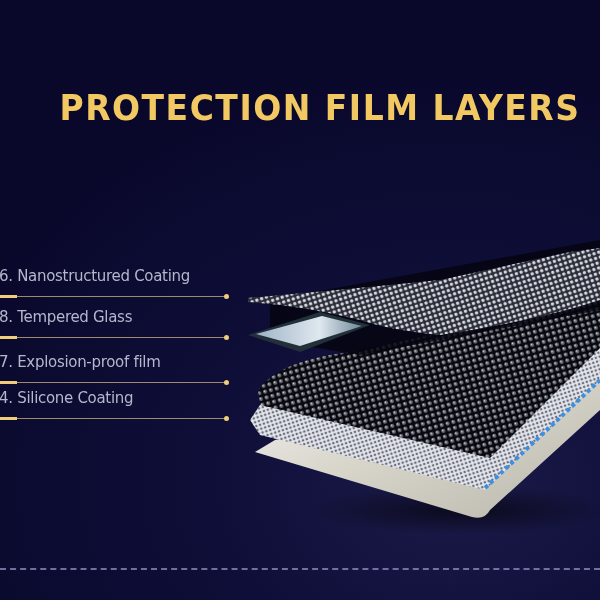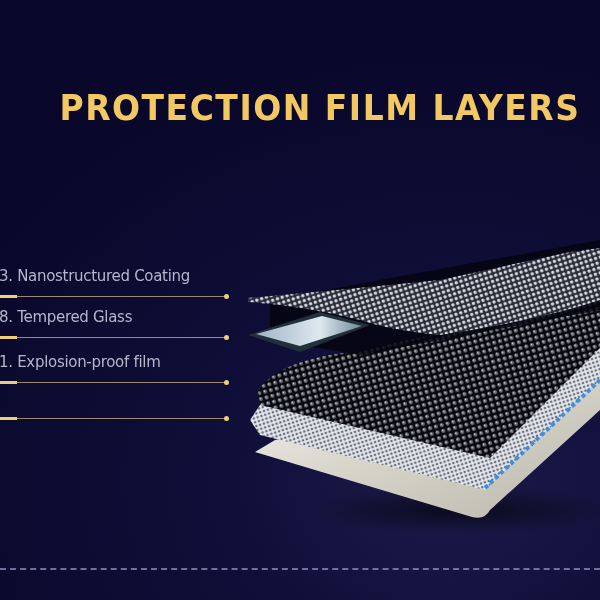--- a/index.html
+++ b/index.html
@@ -39,38 +39,39 @@
       border-top: 2px dashed #8a88b8; opacity: 0.8;
     }
   </style>
 </head>
 <body>
 
 <div class="title">PROTECTION FILM LAYERS</div>
 
 <div class="labels">
   <div class="label-item" style="top:267px;">
-    <span class="label-text">3. Nanostructured Coating</span>
+    <span class="label-text">6. Nanostructured Coating</span>
     <div class="label-line"></div>
     <div class="label-line-thick"></div>
     <div class="label-dot"></div>
   </div>
   <div class="label-item" style="top:308px;">
     <span class="label-text">8. Tempered Glass</span>
     <div class="label-line"></div>
     <div class="label-line-thick"></div>
     <div class="label-dot"></div>
   </div>
   <div class="label-item" style="top:353px;">
-    <span class="label-text">1. Explosion-proof film</span>
+    <span class="label-text">7. Explosion-proof film</span>
     <div class="label-line"></div>
     <div class="label-line-thick"></div>
     <div class="label-dot"></div>
   </div>
   <div class="label-item" style="top:389px;">
+    <span class="label-text">4. Silicone Coating</span>
     <div class="label-line"></div>
     <div class="label-line-thick"></div>
     <div class="label-dot"></div>
   </div>
 </div>
 
 <svg class="illustration" viewBox="0 0 360 300" xmlns="http://www.w3.org/2000/svg">
   <defs>
     <pattern id="dotsLight" width="5" height="5" patternUnits="userSpaceOnUse" patternTransform="rotate(-18)">
       <rect width="5" height="5" fill="#2a2d38"></rect>

